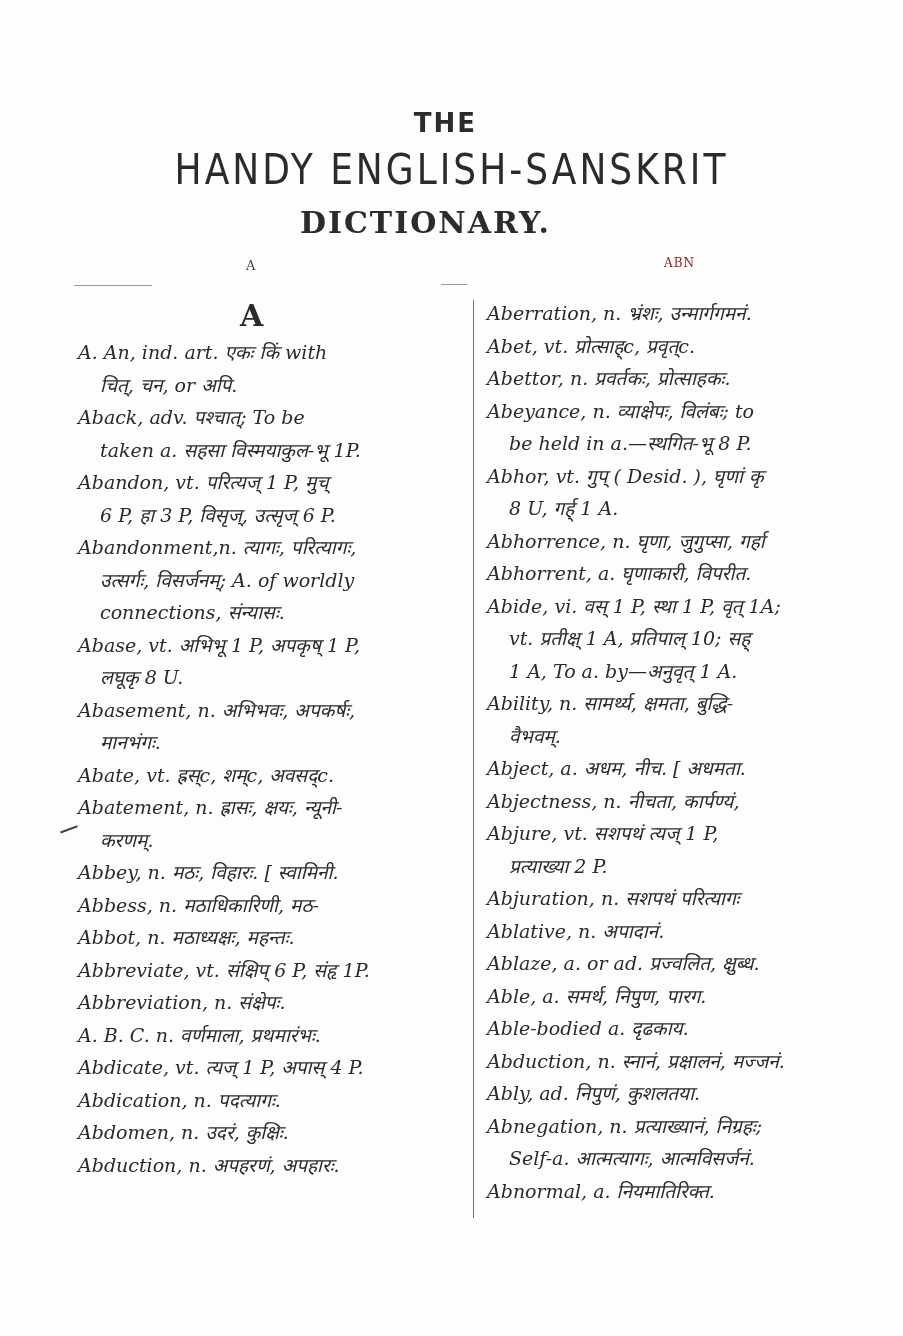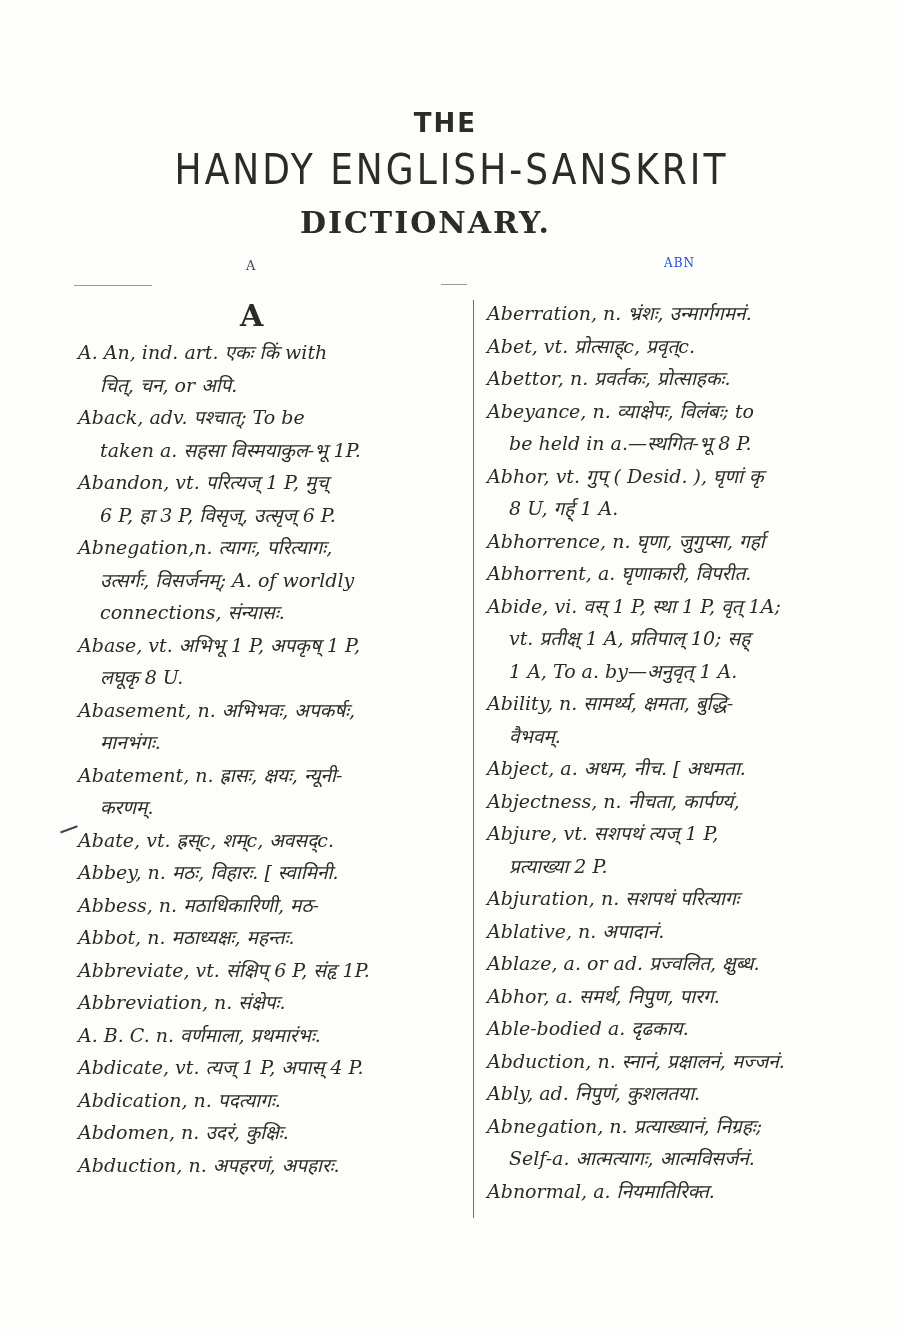--- a/index.html
+++ b/index.html
@@ -31,21 +31,21 @@
     text-align: center;
     font-family: "DejaVu Serif", serif;
     font-weight: bold; font-size: 30px; letter-spacing: 2px; color: #2b2b29;
   }
   .running-left {
     position: absolute; left: 246px; top: 258px;
     font-size: 13px; color: #444;
   }
   .running-right {
     position: absolute; left: 664px; top: 256px;
-    font-size: 12px; color: #1d4ed8; letter-spacing: 1px;
+    font-size: 12px; color: #7f1d1d; letter-spacing: 1px;
   }
   .rule-left {
     position: absolute; left: 74px; top: 285px; width: 78px; height: 1px;
     background: #9a9a98;
   }
   .rule-mid {
     position: absolute; left: 441px; top: 284px; width: 26px; height: 1px;
     background: #9a9a98;
   }
   .col-divider {
@@ -99,38 +99,38 @@
       </div>
       <div class="entry">
         <span class="line">Aback, adv. पश्चात्; To be</span>
         <span class="line cont">taken a. सहसा विस्मयाकुल-भू 1P.</span>
       </div>
       <div class="entry">
         <span class="line">Abandon, vt. परित्यज् 1 P, मुच्</span>
         <span class="line cont">6 P, हा 3 P, विसृज्, उत्सृज् 6 P.</span>
       </div>
       <div class="entry">
-        <span class="line">Abnegation,n. त्यागः, परित्यागः,</span>
+        <span class="line">Abandonment,n. त्यागः, परित्यागः,</span>
         <span class="line cont">उत्सर्गः, विसर्जनम्; A. of worldly</span>
         <span class="line cont">connections, संन्यासः.</span>
       </div>
       <div class="entry">
         <span class="line">Abase, vt. अभिभू 1 P, अपकृष् 1 P,</span>
         <span class="line cont">लघूकृ 8 U.</span>
       </div>
       <div class="entry">
         <span class="line">Abasement, n. अभिभवः, अपकर्षः,</span>
         <span class="line cont">मानभंगः.</span>
       </div>
       <div class="entry">
+        <span class="line">Abate, vt. ह्रस्c, शम्c, अवसद्c.</span>
+      </div>
+      <div class="entry">
         <span class="line">Abatement, n. ह्रासः, क्षयः, न्यूनी-</span>
         <span class="line cont">करणम्.</span>
-      </div>
-      <div class="entry">
-        <span class="line">Abate, vt. ह्रस्c, शम्c, अवसद्c.</span>
       </div>
       <div class="entry">
         <span class="line">Abbey, n. मठः, विहारः. [ स्वामिनी.</span>
       </div>
       <div class="entry">
         <span class="line">Abbess, n. मठाधिकारिणी, मठ-</span>
       </div>
       <div class="entry">
         <span class="line">Abbot, n. मठाध्यक्षः, महन्तः.</span>
       </div>
@@ -202,21 +202,21 @@
       <div class="entry">
         <span class="line">Abjuration, n. सशपथं परित्यागः</span>
       </div>
       <div class="entry">
         <span class="line">Ablative, n. अपादानं.</span>
       </div>
       <div class="entry">
         <span class="line">Ablaze, a. or ad. प्रज्वलित, क्षुब्ध.</span>
       </div>
       <div class="entry">
-        <span class="line">Abhor, a. समर्थ, निपुण, पारग.</span>
+        <span class="line">Able, a. समर्थ, निपुण, पारग.</span>
       </div>
       <div class="entry">
         <span class="line">Able-bodied a. दृढकाय.</span>
       </div>
       <div class="entry">
         <span class="line">Abduction, n. स्नानं, प्रक्षालनं, मज्जनं.</span>
       </div>
       <div class="entry">
         <span class="line">Ably, ad. निपुणं, कुशलतया.</span>
       </div>

